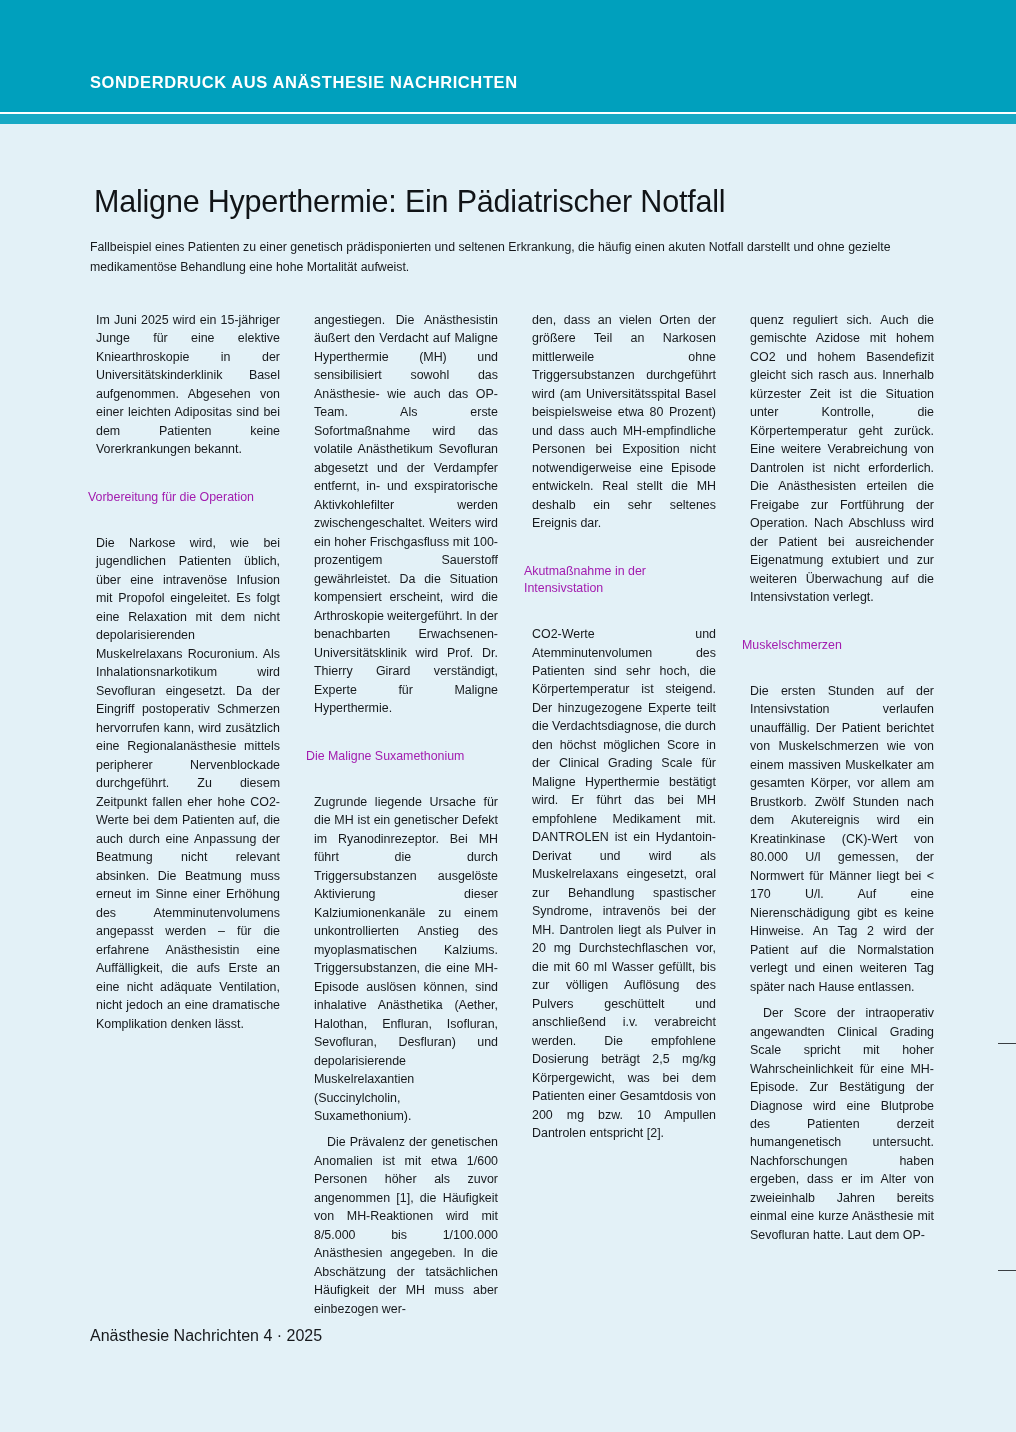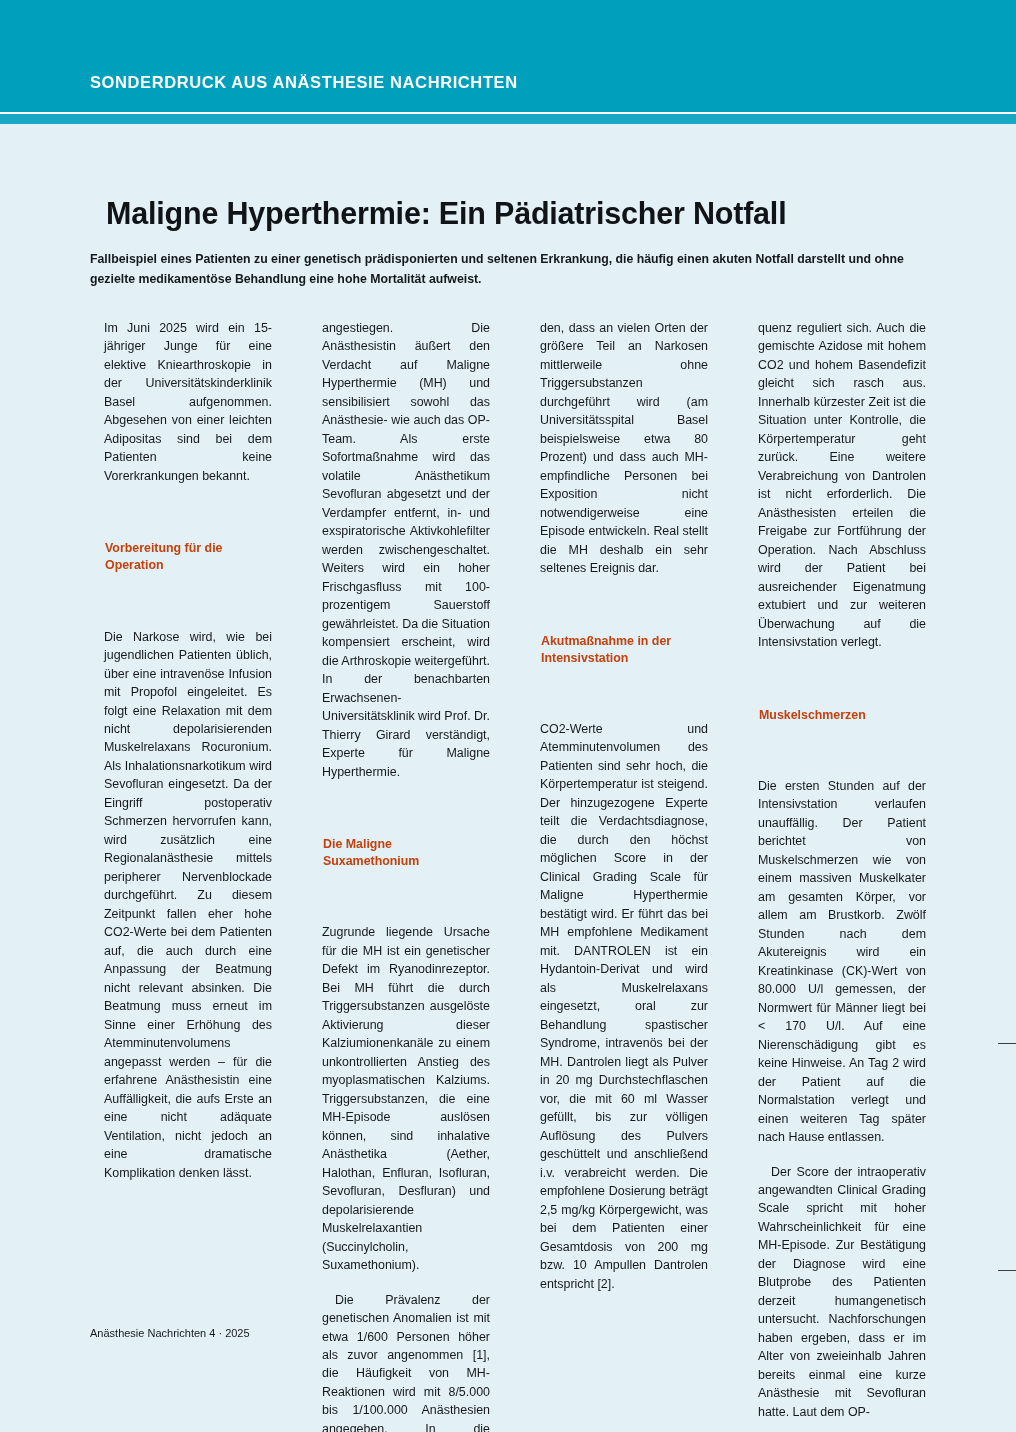--- a/index.html
+++ b/index.html
@@ -61,79 +61,79 @@
   }
 
   
   .article-head {
     position: absolute;
     left: 90px;
     top: 180px;
     width: 845px;
   }
   .headline {
-    margin: 16px;
+    margin: 4px;
     font-size: 30.5px;
     line-height: 1.12;
-    font-weight: bold;
+    font-weight: normal;
     color: #111417;
     letter-spacing: -0.2px;
   }
   .standfirst {
     margin: 20px 0 0 0;
     font-size: 12.3px;
     line-height: 1.62;
-    font-weight: bold;
+    font-weight: normal;
     color: #16191c;
   }
 
   
   .columns {
     position: absolute;
     left: 88px;
     top: 303px;
     width: 850px;
     height: 985px;
     display: flex;
     gap: 18px;
   }
   .col {
     width: 200px;
     flex: 0 0 200px;
     position: relative;
   }
 
   .col p {
-    margin: 16px;
+    margin: 8px;
     font-size: 12.45px;
     line-height: 1.485;
     color: #16191c;
     text-align: justify;
     text-justify: inter-word;
     hyphens: manual;
   }
   .col p.indent {
     text-indent: 13px;
   }
   .col h2 {
-    margin: 17px;
+    margin: 0;
     font-size: 12.4px;
     line-height: 1.38;
-    font-weight: bold;
-    color: #c2410c;
+    font-weight: normal;
+    color: #a21caf;
   }
   .gap-head-before { height: 22px; }
   .gap-head-after { height: 20px; }
 
   
   .footer {
     position: absolute;
     left: 90px;
     top: 1327px;
-    font-size: 11px;
+    font-size: 16px;
     color: #16191c;
   }
 
   
   .edge-mark {
     position: absolute;
     right: 0;
     width: 18px;
     height: 1px;
     background: #1c1f22;

